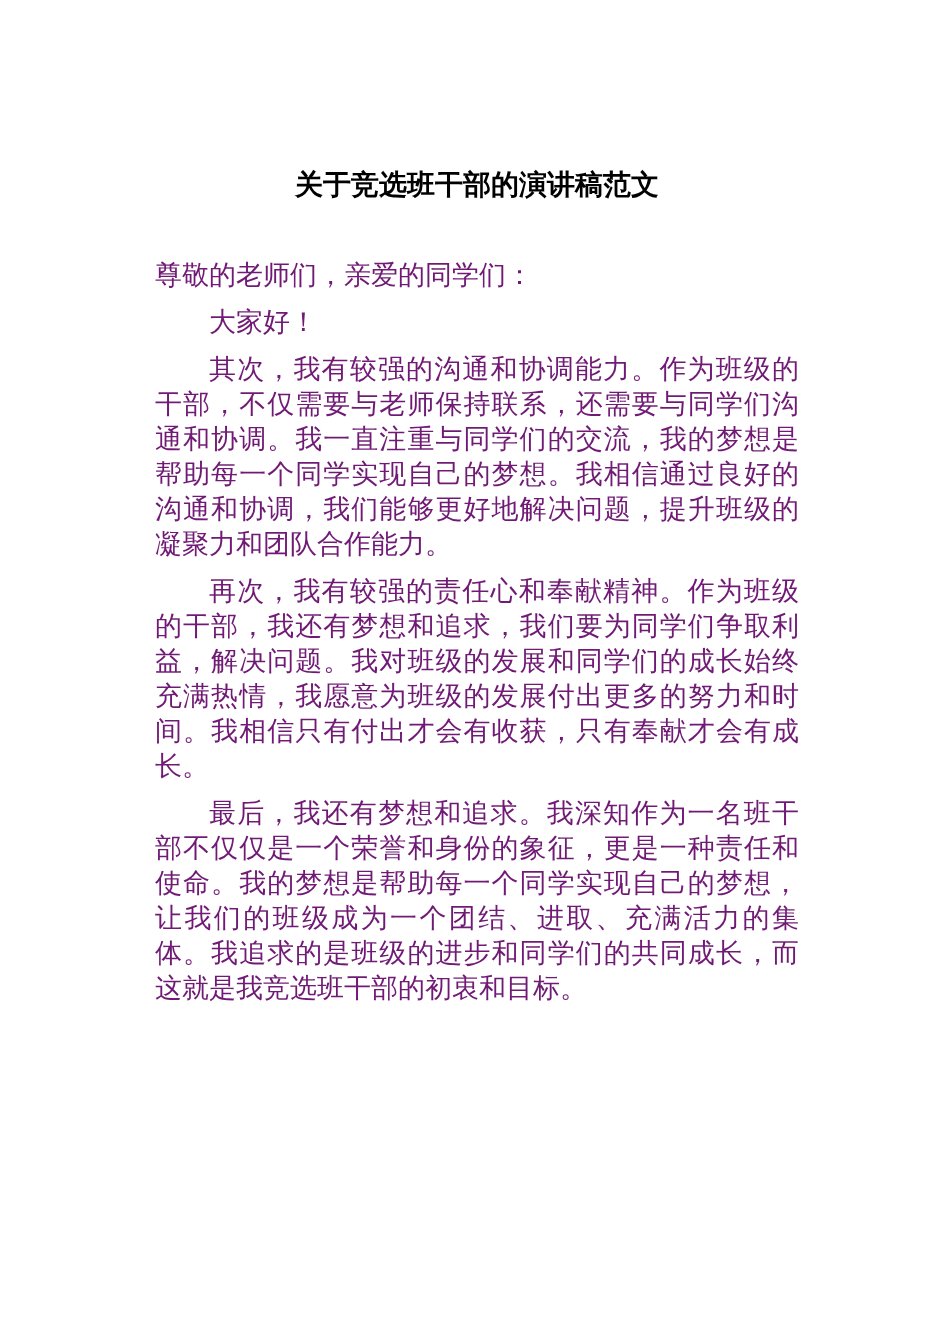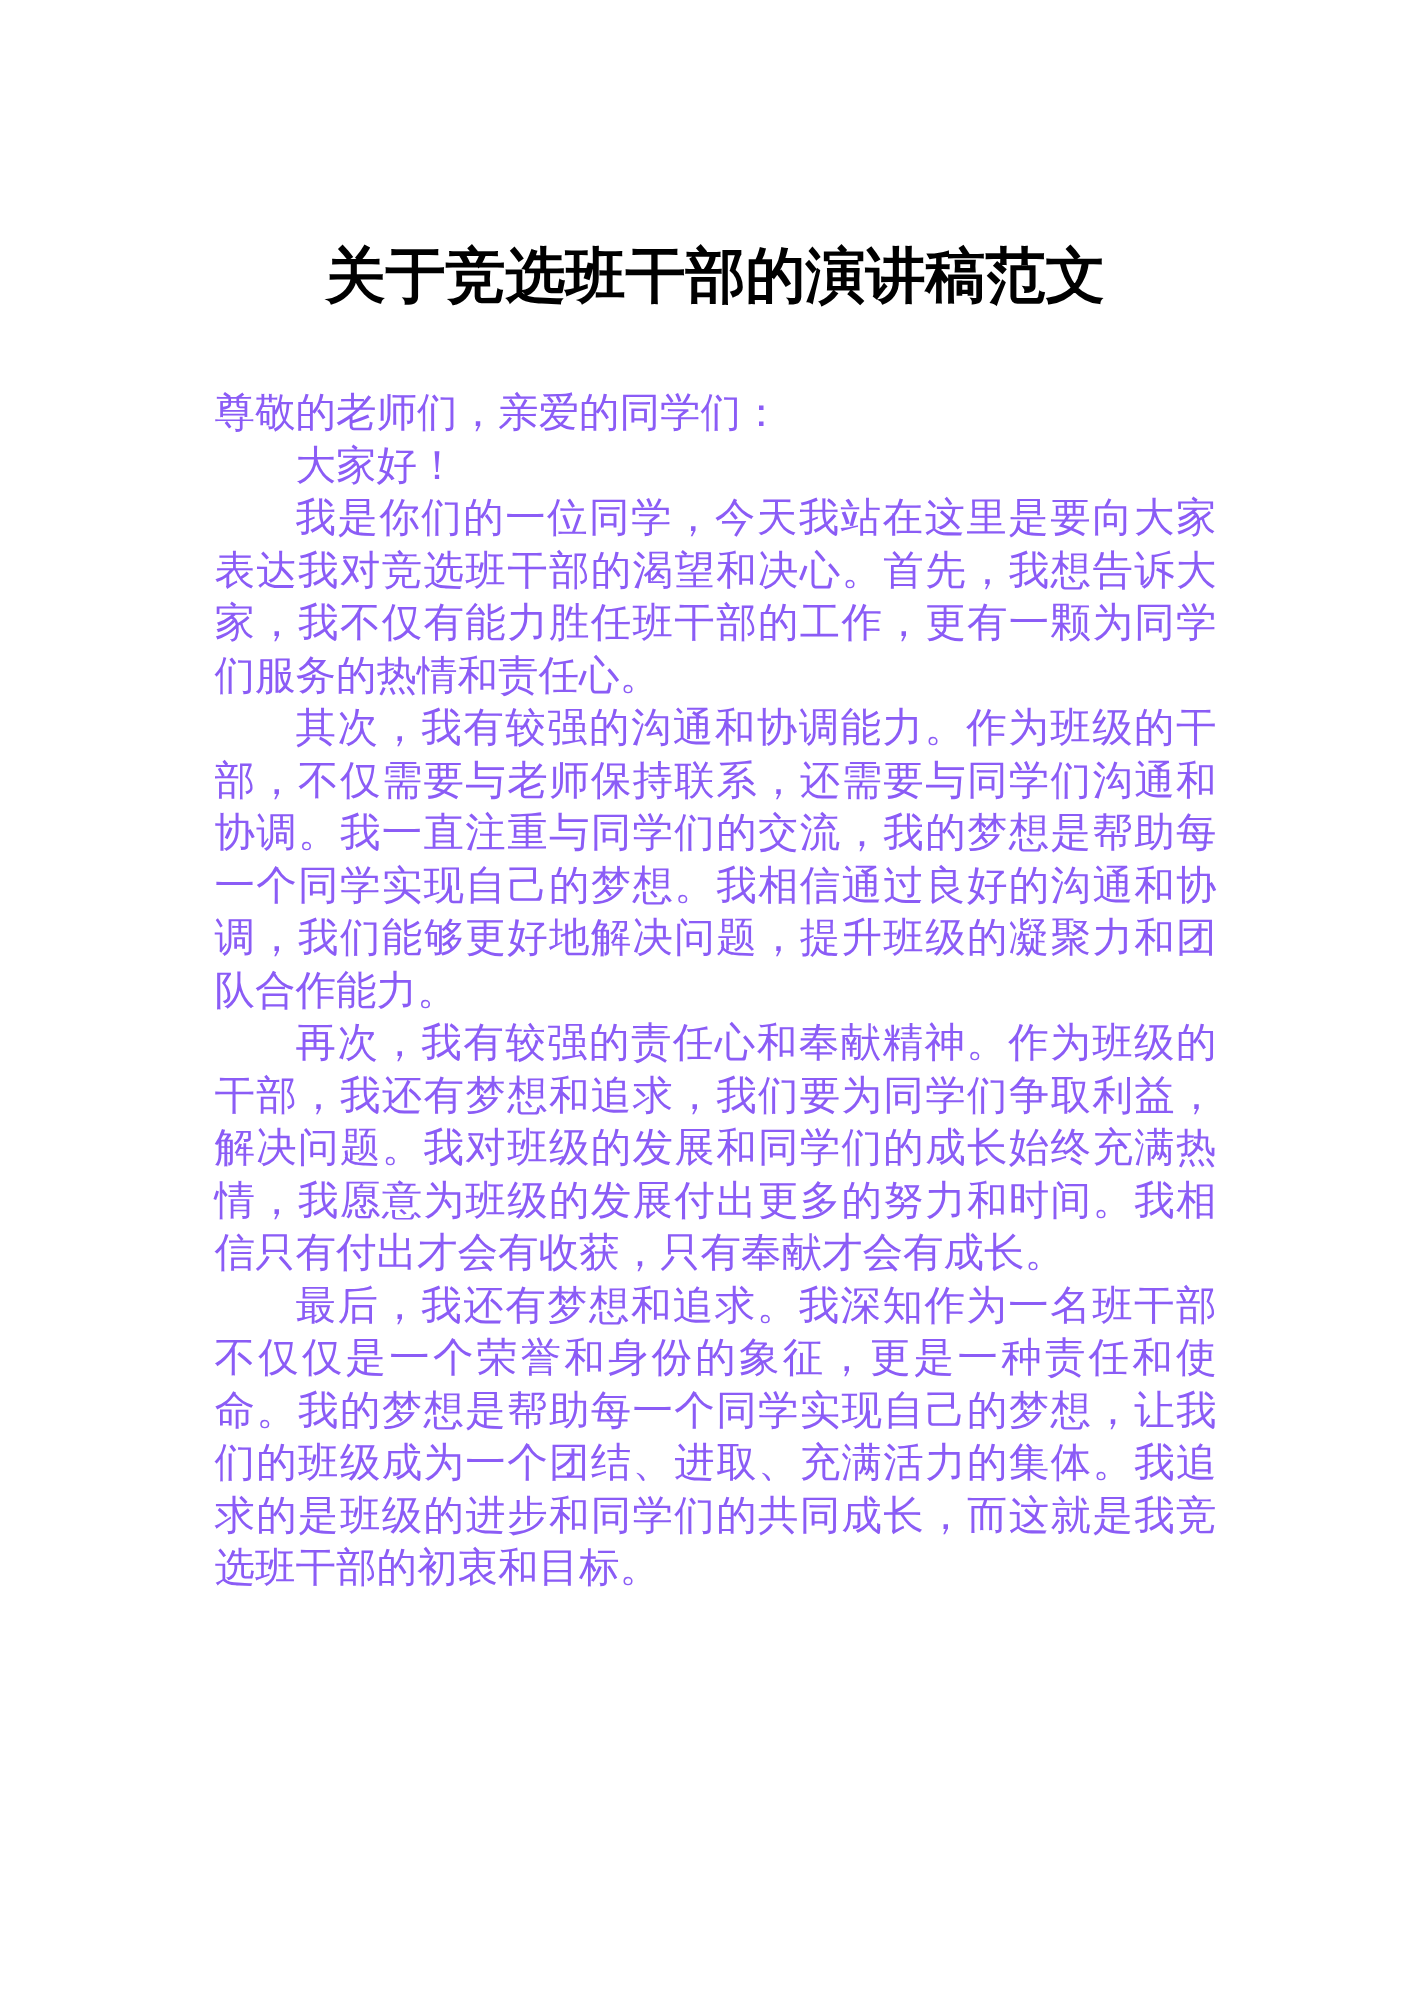--- a/index.html
+++ b/index.html
@@ -22,49 +22,48 @@
   }
   .content {
     position: absolute;
     left: 143px;
     top: 0;
     width: 668px;
   }
   .doc-title {
     margin: 161px 0 50px 0;
     padding: 0;
-    font-size: 40px;
+    font-size: 28px;
     font-weight: bold;
     line-height: 47px;
     text-align: center;
     color: #000000;
     white-space: nowrap;
   }
   .doc-body p {
-    margin: 0;
+    margin: 12px;
     padding: 0;
     font-size: 27px;
     line-height: 35px;
-    color: #8b5cf6;
+    color: #701a75;
     text-align: justify;
     text-justify: inter-ideograph;
     word-break: break-all;
   }
   .doc-body p.indent {
     text-indent: 2em;
   }
 </style>
 </head>
 <body>
 
 <div class="page">
   <div class="content">
     <h1 class="doc-title">关于竞选班干部的演讲稿范文</h1>
     <div class="doc-body" id="doc-body">
         <p>尊敬的老师们，亲爱的同学们：</p>
         <p class="indent">大家好！</p>
-        <p class="indent">我是你们的一位同学，今天我站在这里是要向大家表达我对竞选班干部的渴望和决心。首先，我想告诉大家，我不仅有能力胜任班干部的工作，更有一颗为同学们服务的热情和责任心。</p>
         <p class="indent">其次，我有较强的沟通和协调能力。作为班级的干部，不仅需要与老师保持联系，还需要与同学们沟通和协调。我一直注重与同学们的交流，我的梦想是帮助每一个同学实现自己的梦想。我相信通过良好的沟通和协调，我们能够更好地解决问题，提升班级的凝聚力和团队合作能力。</p>
         <p class="indent">再次，我有较强的责任心和奉献精神。作为班级的干部，我还有梦想和追求，我们要为同学们争取利益，解决问题。我对班级的发展和同学们的成长始终充满热情，我愿意为班级的发展付出更多的努力和时间。我相信只有付出才会有收获，只有奉献才会有成长。</p>
         <p class="indent">最后，我还有梦想和追求。我深知作为一名班干部不仅仅是一个荣誉和身份的象征，更是一种责任和使命。我的梦想是帮助每一个同学实现自己的梦想，让我们的班级成为一个团结、进取、充满活力的集体。我追求的是班级的进步和同学们的共同成长，而这就是我竞选班干部的初衷和目标。</p>
       </div>
   </div>
 </div>
 
 </body></html>

